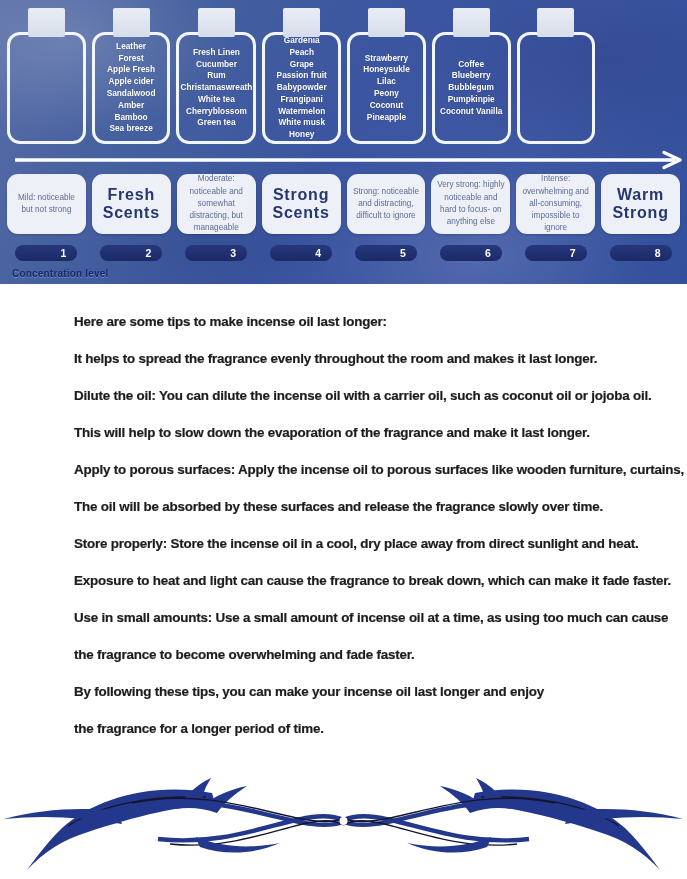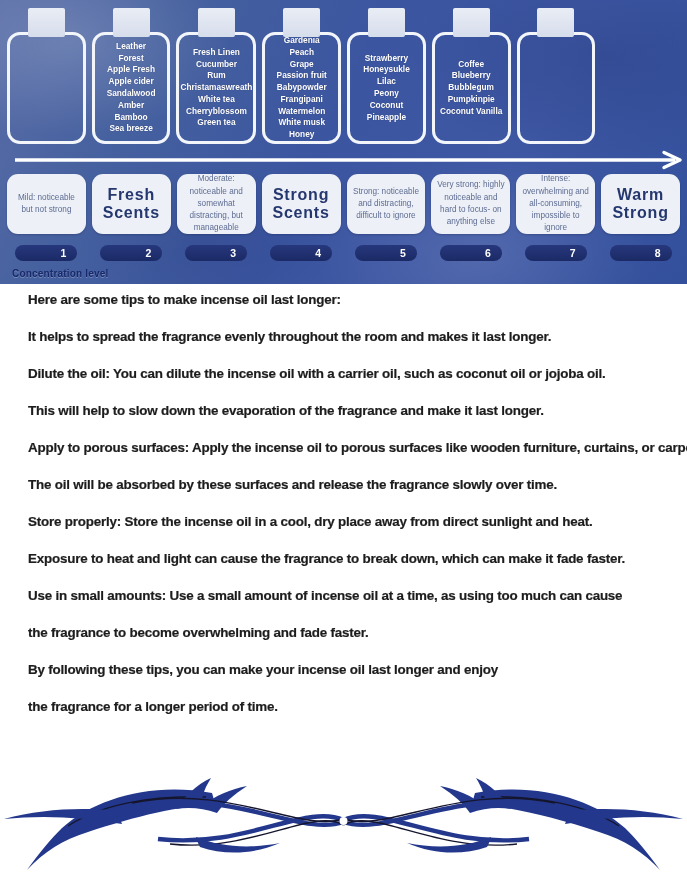--- a/index.html
+++ b/index.html
@@ -85,21 +85,21 @@
   }
 
   .banner-caption {
     margin-top:7px; padding-left:5px;
     color:#18296b; font-weight:bold; font-size:10px;
     letter-spacing:0.2px;
     text-shadow:0 1px 0 rgba(255,255,255,0.25);
   }
 
   
-  .tips { padding:9px 10px 0 28px; }
+  .tips { padding:31px 10px 0 28px;margin-left:46px; }
   .tips p {
     margin:0 0 23px 0;
     font-size:13.4px; letter-spacing:-0.2px;
     color:#1d1d1d; font-weight:bold;
     -webkit-text-stroke:0.2px #1d1d1d;
     line-height:14px;
     white-space:nowrap;
   }
 
   

